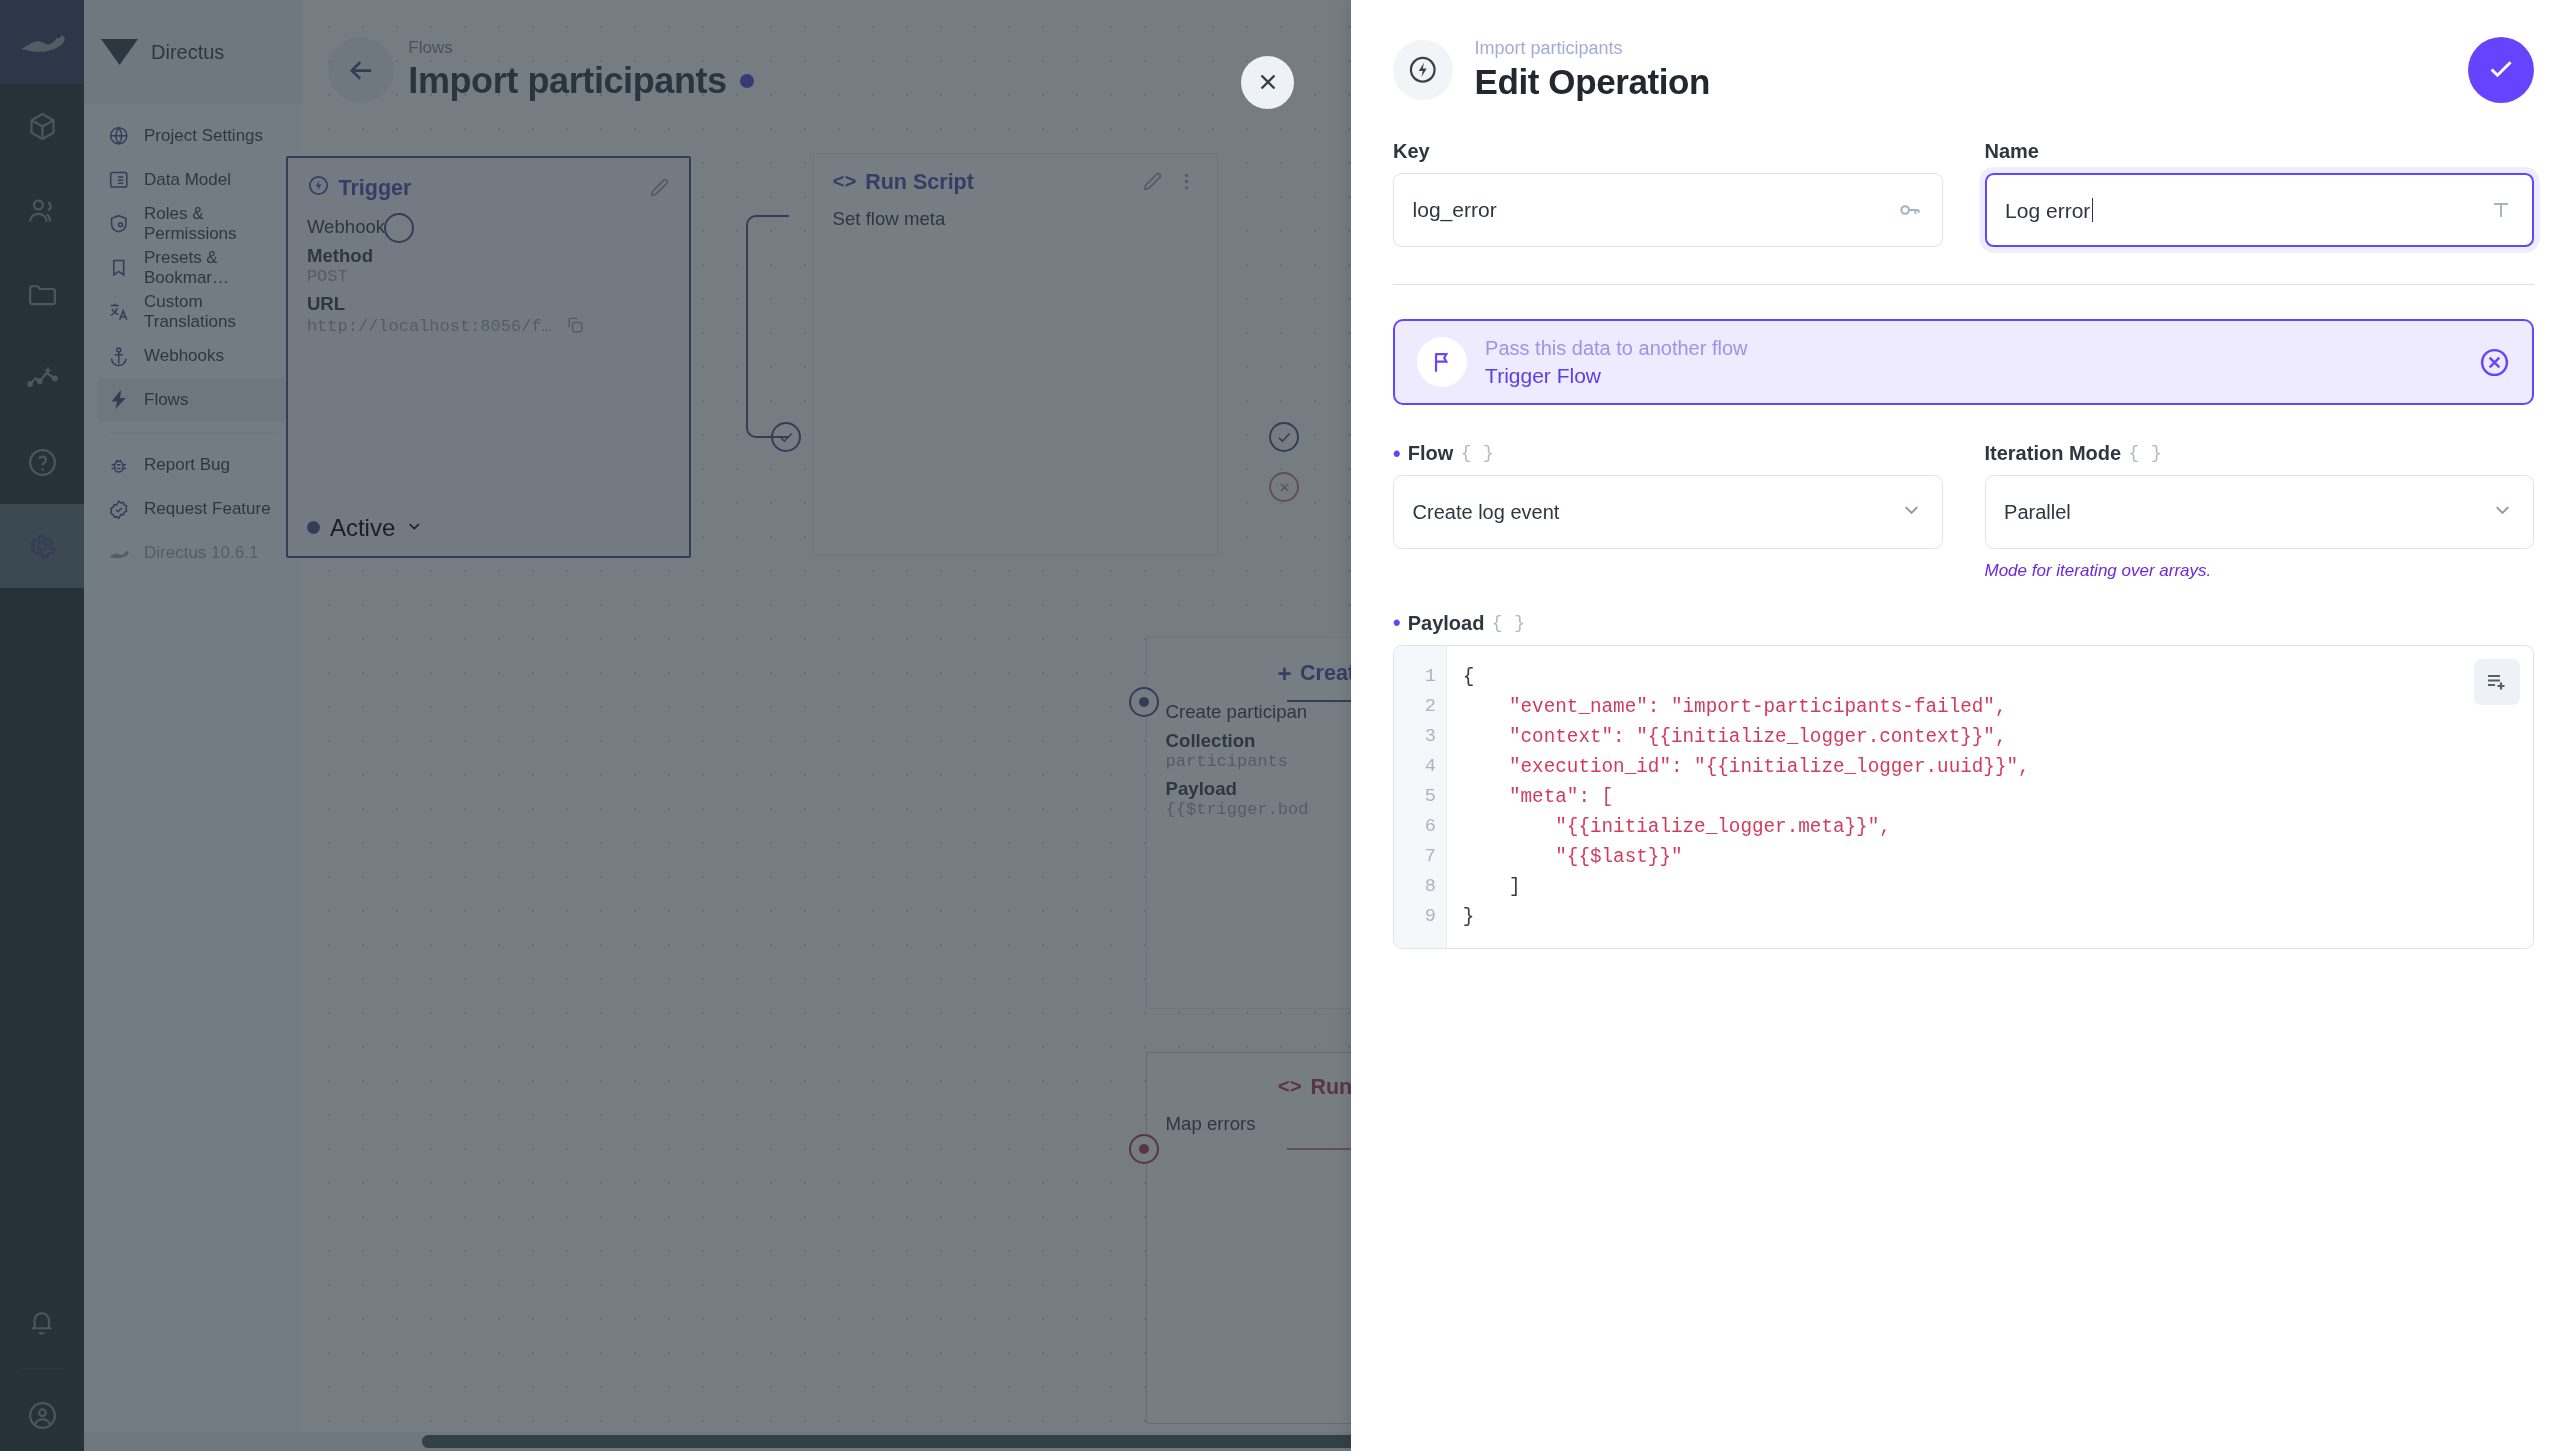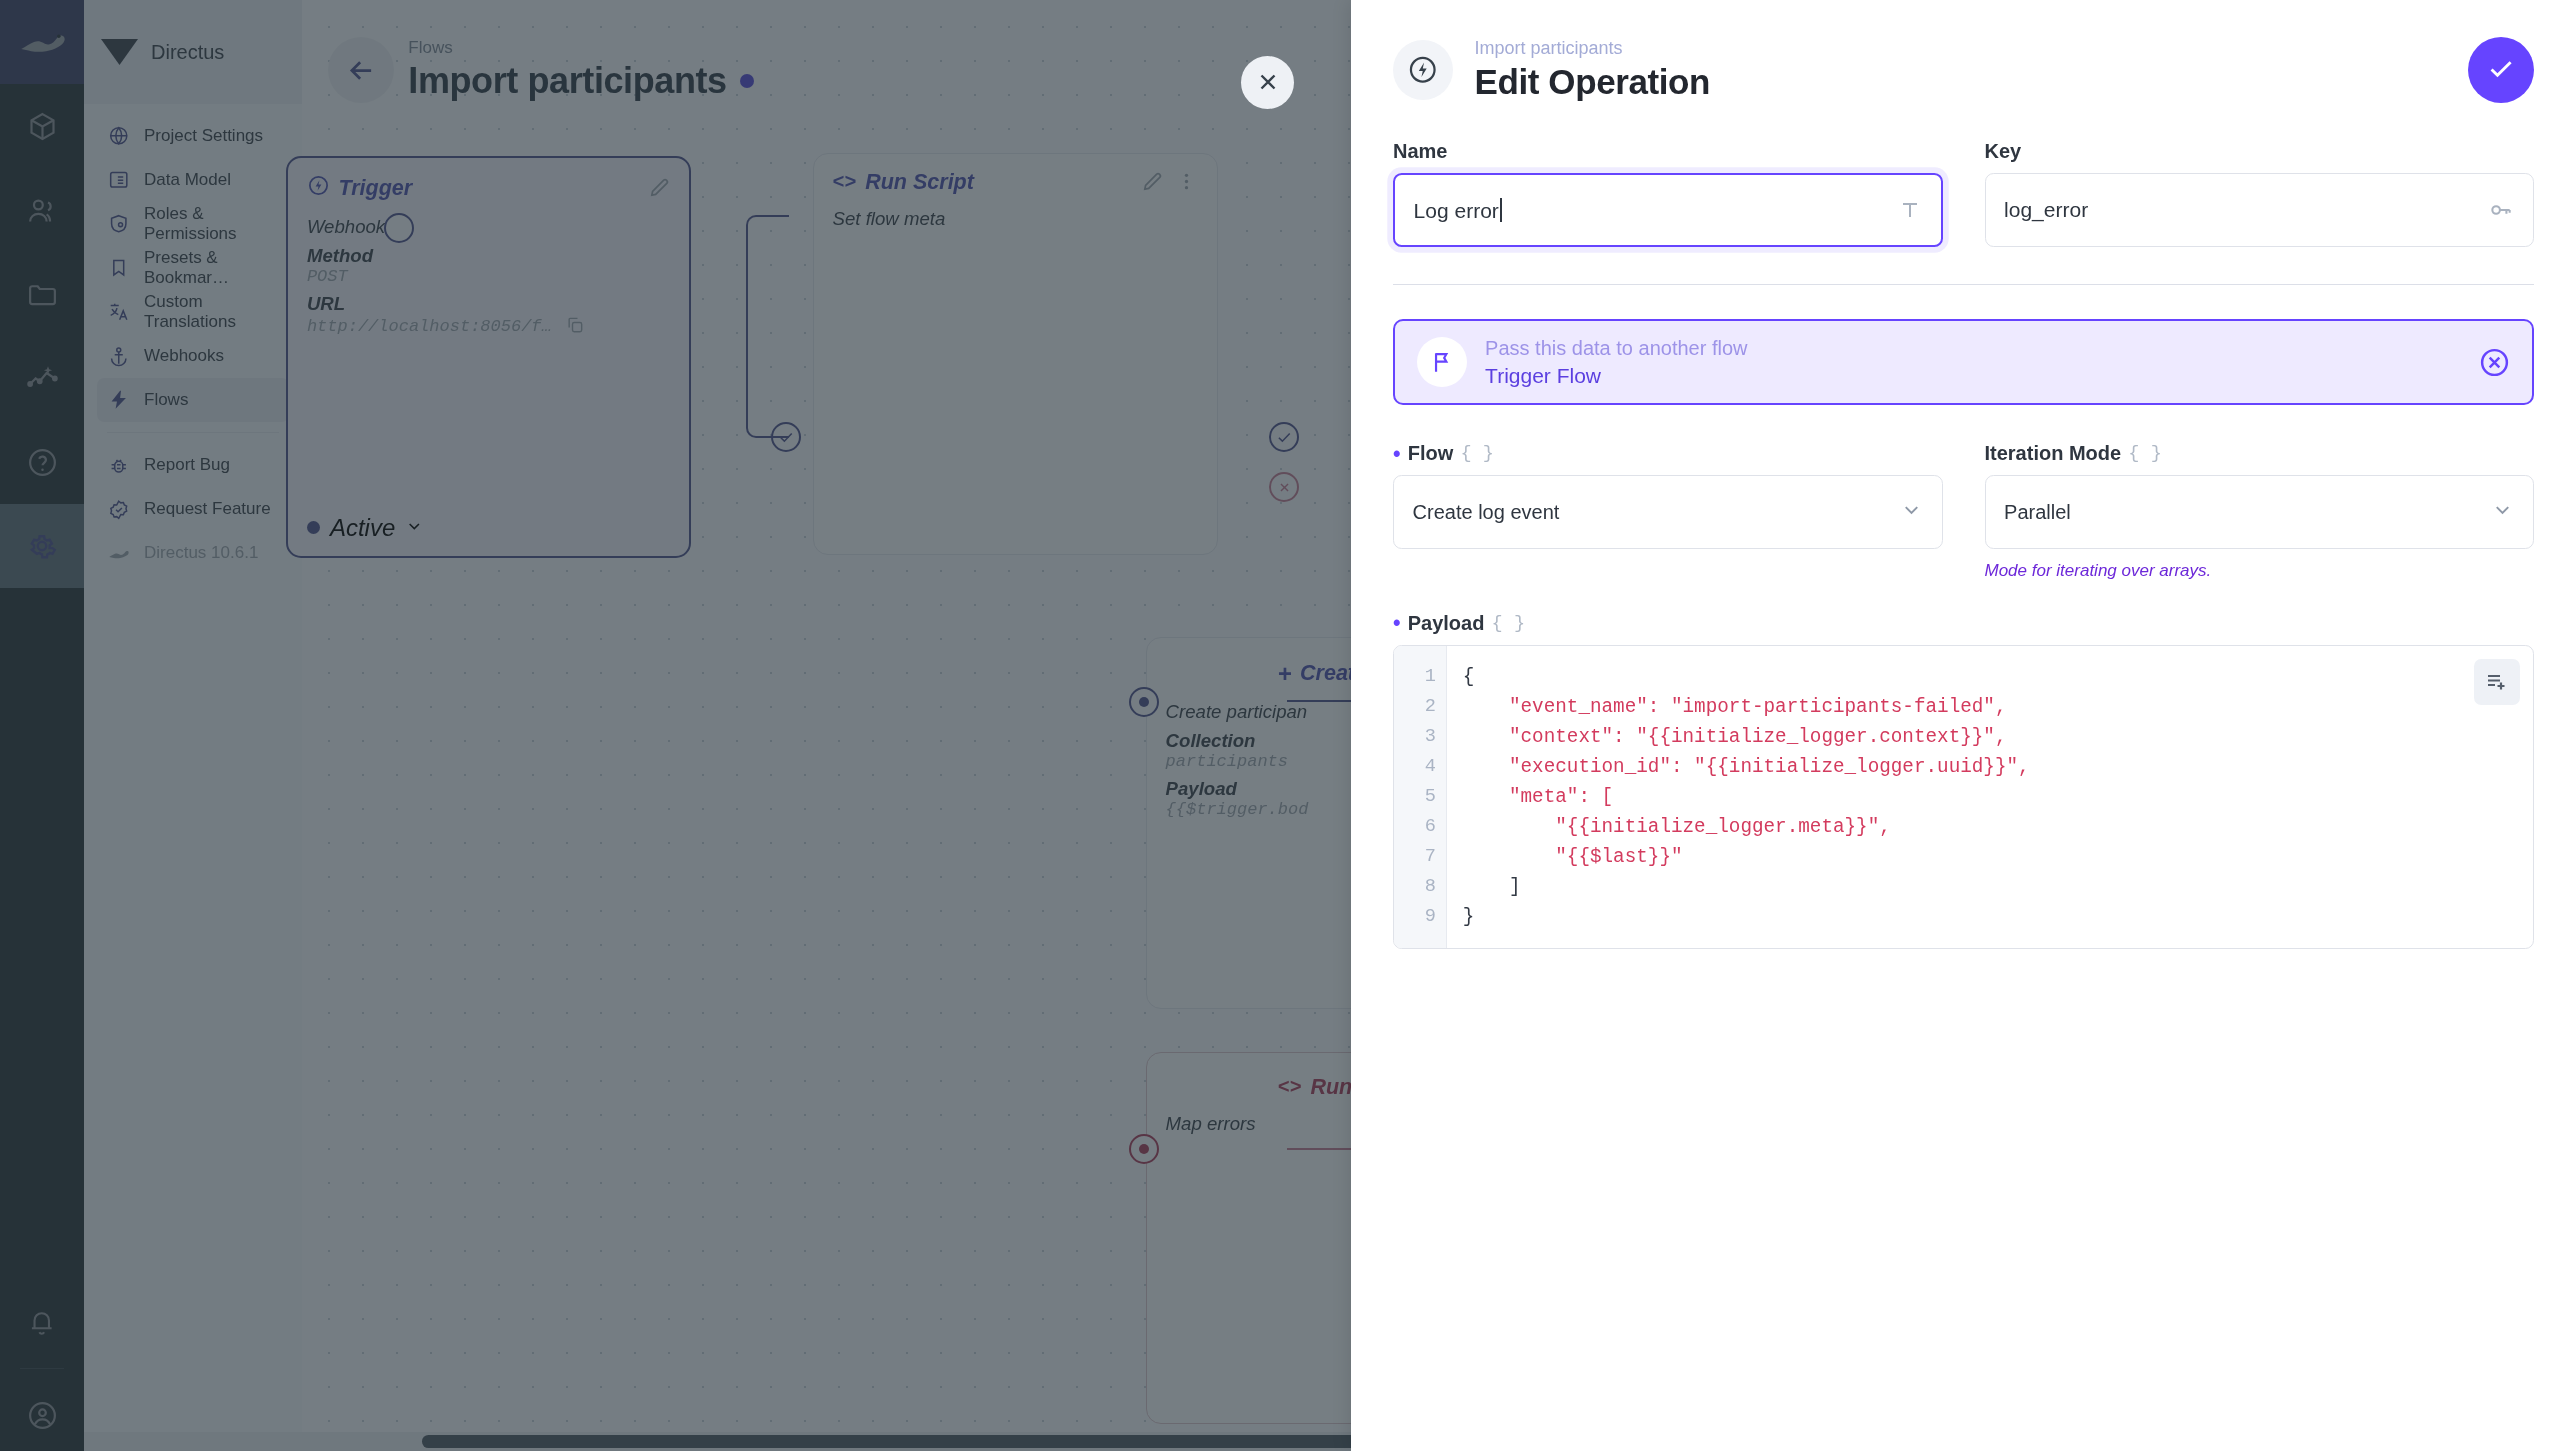--- a/index.html
+++ b/index.html
@@ -81,24 +81,23 @@
     background: #e7ebf2; color: #4a4f8c; font-size: 31.5px;
   }
   #flow-title-wrap { display: flex; flex-direction: column; gap: 1.4px; }
   #flow-breadcrumb { font-size: 17px; color: #7b8797; }
   #flow-title-row { display: flex; align-items: center; gap: 13px; }
   #flow-title { font-size: 36px; font-weight: 700; color: #2e3a47; letter-spacing: -0.4px; }
   #flow-dot { width: 14.3px; height: 14.3px; border-radius: 50%; background: #5348d8; }
 
   
   .node {
-    position: absolute; border-radius: 15px;
+    position: absolute; border-radius: 2px;
     background: #f7f9fc; border: 1.4px solid #dfe4ec;
     padding: 15.7px 18.6px;
-    font-style: italic;
   }
   .node.selected { border: 2.9px solid #4a4f8c; background: #eef0fa; }
   .node-head { display: flex; align-items: center; justify-content: space-between; margin-bottom: 13px; }
   .node-head-left { display: flex; align-items: center; gap: 8.6px; font-size: 21.5px; font-weight: 700; color: #4a4fae; }
   .node-head-right { display: flex; align-items: center; gap: 11.4px; color: #9aa3ad; }
   .node-row-label { font-size: 18.6px; color: #37414b; font-weight: 700; margin-top: 7.2px; }
   .node-row-plain { font-size: 18.6px; color: #37414b; }
   .node-row-mono { font-family: "Liberation Mono", monospace; font-size: 17px; color: #9aa3ad; }
   .node-footer {
     position: absolute; left: 18.6px; bottom: 14.3px;
@@ -581,38 +580,38 @@
       <span>
         <svg width="31.5" height="31.5" viewBox="0 0 24 24" fill="none" stroke="currentColor" stroke-width="2.2">
             <path d="M5 12.5l4.5 4.5L19.5 7"></path>
           </svg>
       </span>
     </div>
   </div>
 
   <div class="field-grid">
     <div>
-      <div class="field-label">Name</div>
-      <div class="inp focus">
-        <span class="val"><span>Log error</span><span class="caret"></span></span>
-        <span class="trail-ico">
-          <svg width="24" height="24" viewBox="0 0 24 24" fill="none" stroke="currentColor" stroke-width="2">
-              <path d="M5 6h14M12 6v13"></path>
-            </svg>
-        </span>
-      </div>
-    </div>
-    <div>
       <div class="field-label">Key</div>
       <div class="inp">
         <span class="val">log_error</span>
         <span class="trail-ico">
           <svg width="26" height="26" viewBox="0 0 24 24" fill="none" stroke="currentColor" stroke-width="1.9">
               <circle cx="7.5" cy="12" r="3.5"></circle>
               <path d="M11 12h9M17 12v3.5M20 12v2.5"></path>
+            </svg>
+        </span>
+      </div>
+    </div>
+    <div>
+      <div class="field-label">Name</div>
+      <div class="inp focus">
+        <span class="val"><span>Log error</span><span class="caret"></span></span>
+        <span class="trail-ico">
+          <svg width="24" height="24" viewBox="0 0 24 24" fill="none" stroke="currentColor" stroke-width="2">
+              <path d="M5 6h14M12 6v13"></path>
             </svg>
         </span>
       </div>
     </div>
   </div>
 
   <div id="divider-1"></div>
 
   <div id="trigger-banner">
     <div id="tb-icon">

